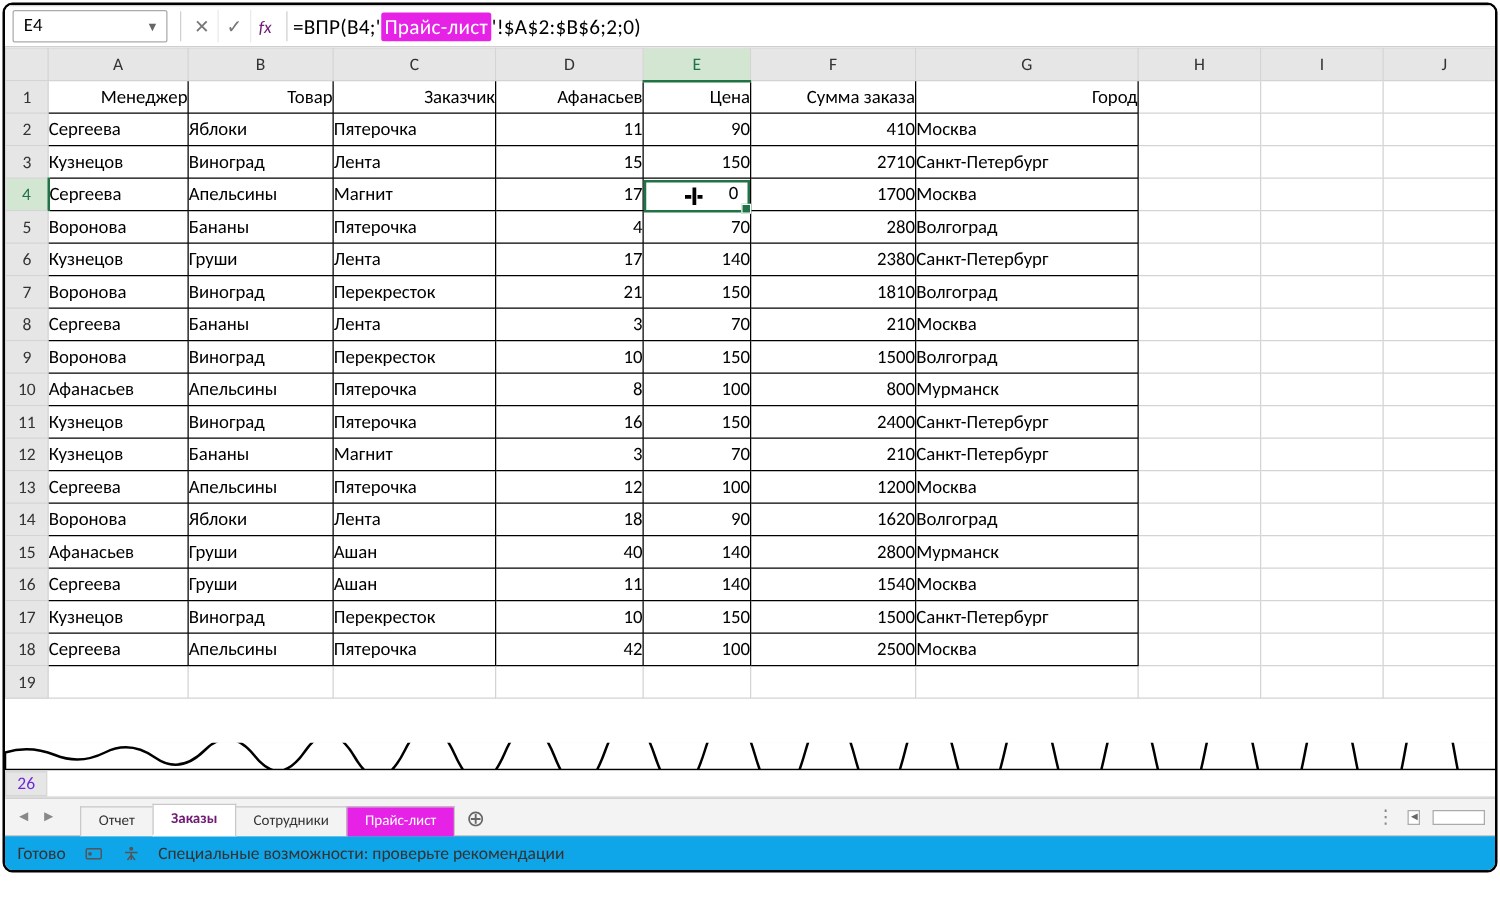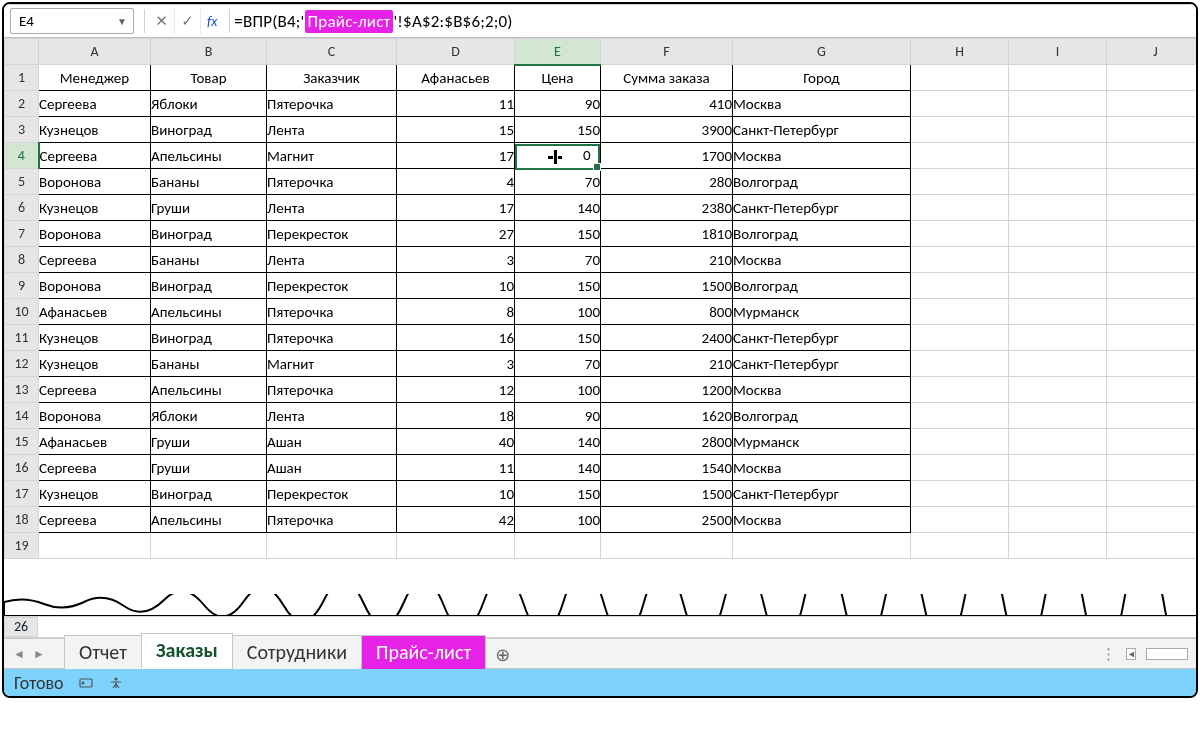--- a/index.html
+++ b/index.html
@@ -56,21 +56,21 @@
   .fbar .btn:last-of-type { border-right: none; }
   .fbar .sep {
     width: 1px;
     height: 24px;
     background: #d0d0d0;
     margin: 0 4px;
   }
   .fxlabel {
     font-style: italic;
     font-size: 14px;
-    color: #1d4ed8;
+    color: #701a75;
     margin: 0 8px 0 6px;
   }
   .formula {
     flex: 1;
     font-size: 17px;
     letter-spacing: 0.2px;
     display: flex;
     align-items: center;
     gap: 0;
   }
@@ -125,21 +125,21 @@
     background: #d2e6d2;
     border-right: 2px solid #217346;
     color: #217346;
   }
   
   td.in {
     border: 1px solid #000 !important;
   }
   td.hdr {
     font-weight: 700;
-    text-align: center;
+    text-align: right;
     background: #fff;
     border: 1px solid #000 !important;
   }
   td.txt { padding: 0 4px; }
   td.num { text-align: right; padding: 0 4px; }
 
   .col-rh { width: 34px; }
   .col-A { width: 112px; }
   .col-B { width: 116px; }
   .col-C { width: 130px; }
@@ -194,21 +194,21 @@
   .row26 {
     background:#fff;
     display:flex;
     border-top: 1px solid #d4d4d4;
     border-bottom: 1px solid #d4d4d4;
   }
   .row26 .rh26 {
     width:34px; text-align:center;
     background:#e6e6e6;
     border:1px solid #d4d4d4;
-    font-size:14px; color:#0f172a;
+    font-size:14px; color:#6d28d9;
     height:20px; line-height:18px;
   }
 
   
   .tabs-row {
     background: #f3f3f3;
     display: flex;
     align-items: center;
     height: 30px;
     border-top: 1px solid #c8c8c8;
@@ -222,34 +222,34 @@
     color:#888; font-size:12px;
     width:14px; text-align:center;
   }
   .tabs {
     display: flex;
     align-items: flex-end;
     height: 100%;
   }
   .tab {
     padding: 4px 14px 5px;
-    font-size: 20px;
+    font-size: 12px;
     color: #333;
     border: 1px solid #c8c8c8;
     border-bottom: none;
     background: #f3f3f3;
     margin-right: -1px;
     position: relative;
     top: 1px;
   }
   .tab.active {
     background: #fff;
     font-weight: 700;
     border-bottom: 2px solid #fff;
-    color: #14532d;
+    color: #701a75;
   }
   .tab.magenta {
     background: #e522e5;
     color: #fff;
   }
   .tab.newtab {
     border: none;
     background: transparent;
     color: #666;
     font-size: 18px;
@@ -271,27 +271,27 @@
     border:1px solid #aaa;
     background:#fff;
     display:inline-block;
     font-size:9px; color:#666;
     text-align:center; line-height:10px;
   }
 
   
   .status {
     height: 28px;
-    background: #7dd3fc;
+    background: #0ea5e9;
     border-top: 1px solid #c8c8c8;
     display: flex;
     align-items: center;
     padding: 0 10px;
     gap: 14px;
-    font-size: 18px;
+    font-size: 14px;
     color: #333;
   }
   .status .ico {
     width: 16px; height:16px;
     display:inline-flex;
     align-items:center; justify-content:center;
     color:#555;
   }
 </style>
 </head>
@@ -373,21 +373,21 @@
             <td></td>
             <td></td>
           </tr>
           <tr>
             <td class="rh">3</td>
             <td class="in txt">Кузнецов</td>
             <td class="in txt">Виноград</td>
             <td class="in txt">Лента</td>
             <td class="in num">15</td>
             <td class="in num">150</td>
-            <td class="in num">3900</td>
+            <td class="in num">2710</td>
             <td class="in txt">Санкт-Петербург</td>
             <td></td>
             <td></td>
             <td></td>
           </tr>
           <tr>
             <td class="rh sel-row">4</td>
             <td class="in txt">Сергеева</td>
             <td class="in txt">Апельсины</td>
             <td class="in txt">Магнит</td>
@@ -423,21 +423,21 @@
             <td class="in txt">Санкт-Петербург</td>
             <td></td>
             <td></td>
             <td></td>
           </tr>
           <tr>
             <td class="rh">7</td>
             <td class="in txt">Воронова</td>
             <td class="in txt">Виноград</td>
             <td class="in txt">Перекресток</td>
-            <td class="in num">27</td>
+            <td class="in num">21</td>
             <td class="in num">150</td>
             <td class="in num">1810</td>
             <td class="in txt">Волгоград</td>
             <td></td>
             <td></td>
             <td></td>
           </tr>
           <tr>
             <td class="rh">8</td>
             <td class="in txt">Сергеева</td>
@@ -640,15 +640,16 @@
           <rect x="1" y="3" width="12" height="8" rx="1" fill="none" stroke="#555" stroke-width="1.2"></rect>
           <circle cx="4" cy="7" r="1.5" fill="#555"></circle>
         </svg>
     </span>
     <span class="ico">
       <svg width="14" height="14">
           <circle cx="7" cy="3" r="1.6" fill="#555"></circle>
           <path d="M2 6 H12 M7 6 V12 M4 12 L7 8 L10 12" stroke="#555" stroke-width="1.2" fill="none"></path>
         </svg>
     </span>
+    <span>Специальные возможности: проверьте рекомендации</span>
   </div>
 
 </div>
 
 </body></html>

